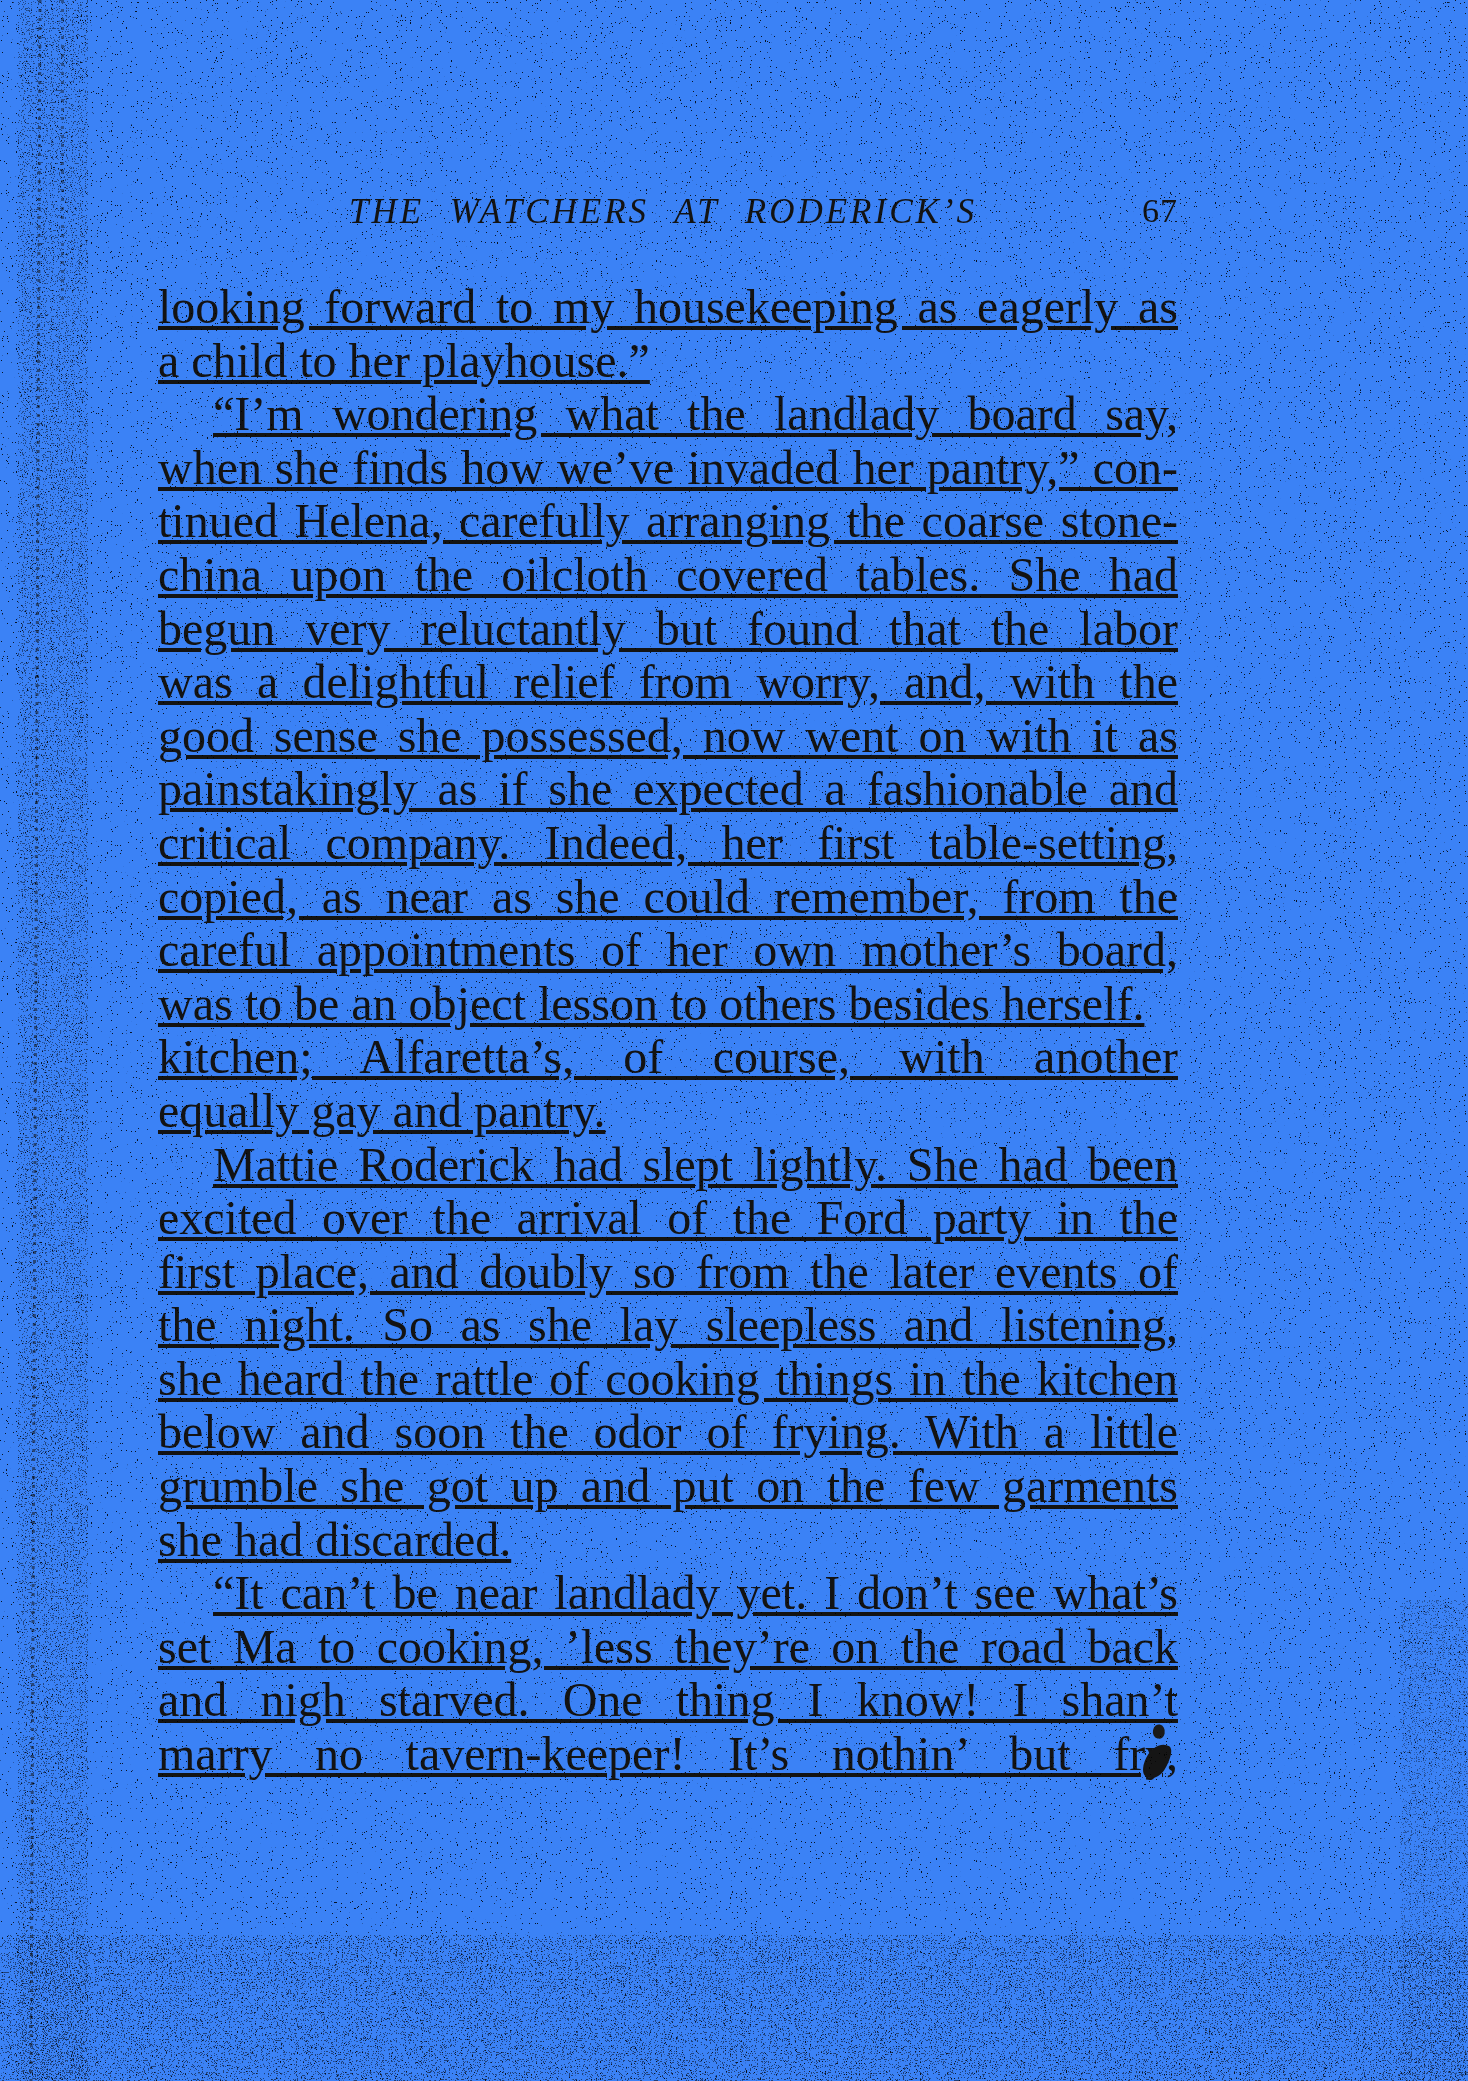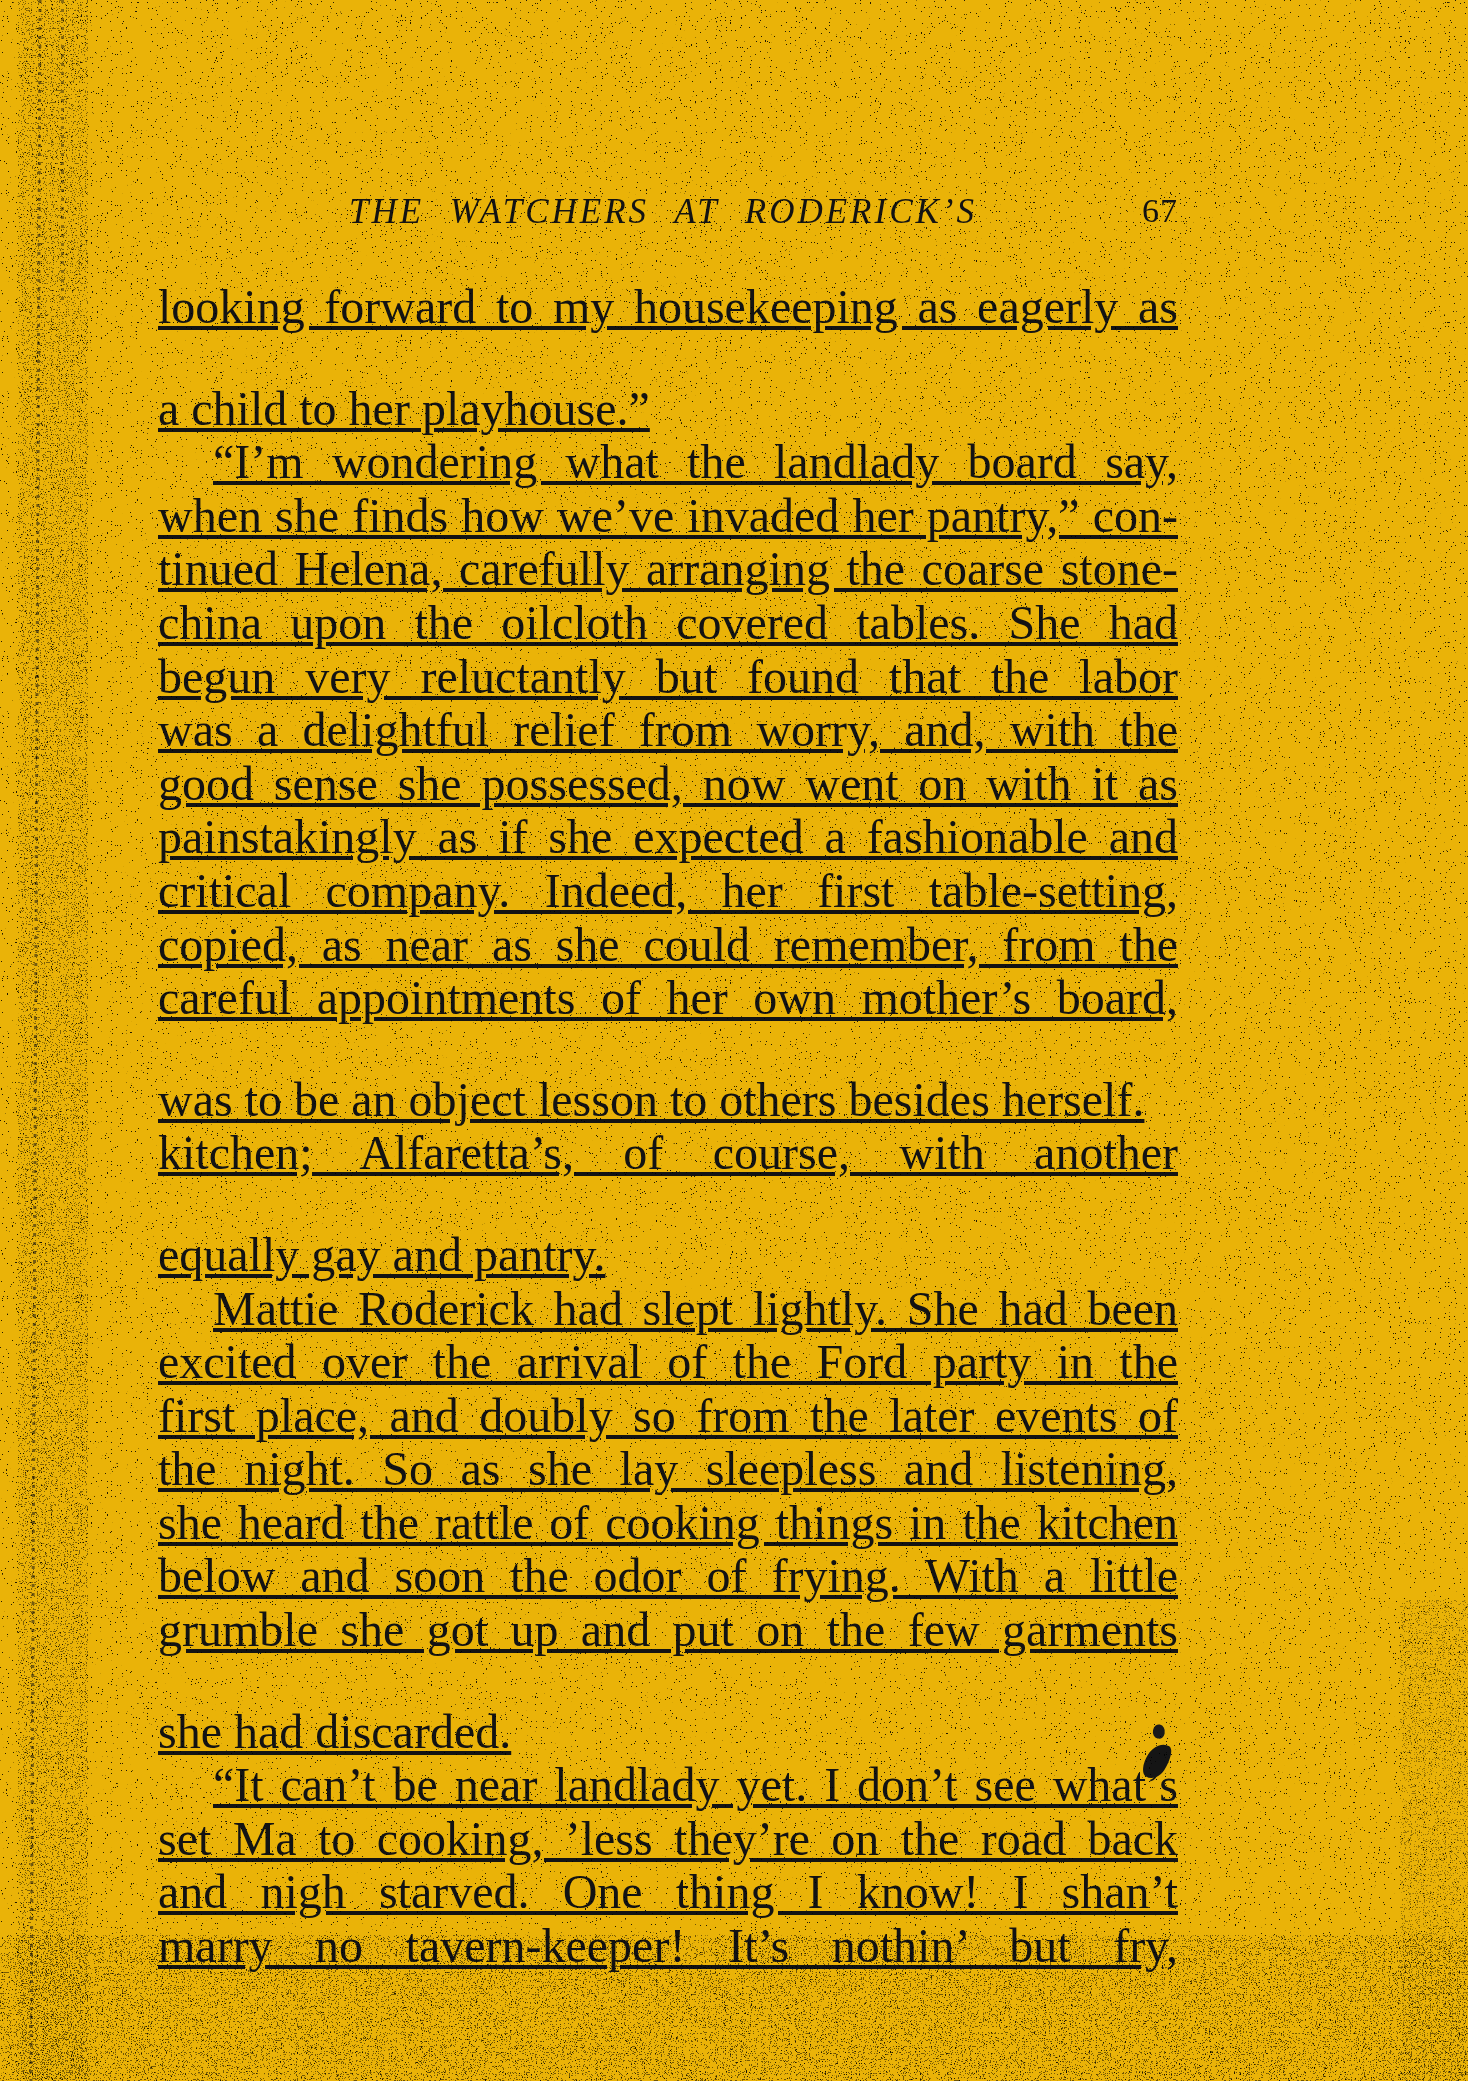--- a/index.html
+++ b/index.html
@@ -4,21 +4,21 @@
 <style>
   html, body {
     margin: 0;
     padding: 0;
     background: #e8e8e4;
   }
   .page {
     position: relative;
     width: 1468px;
     height: 2081px;
-    background: #eab308;
+    background: #3b82f6;
     overflow: hidden;
     font-family: "Liberation Serif", "DejaVu Serif", serif;
     color: #131313;
   }
   
   .noise-svg {
     position: absolute;
     top: 0; left: 0;
     width: 1468px;
     height: 2081px;
@@ -75,21 +75,21 @@
     font-size: 48px;
     text-decoration: underline;
   }
   .line {
     height: 53.6px;
     line-height: 53.6px;
     text-align: justify;
     text-align-last: justify;
     white-space: normal;
   }
-  .line.para-end { text-align-last: left; margin-top: 48px; }
+  .line.para-end { text-align-last: left; }
   .line.indent { text-indent: 55px; }
 
   
   .ink-smudge {
     position: absolute;
     left: 1146px;
     top: 1742px;
     width: 22px;
     height: 38px;
     background: #151515;

